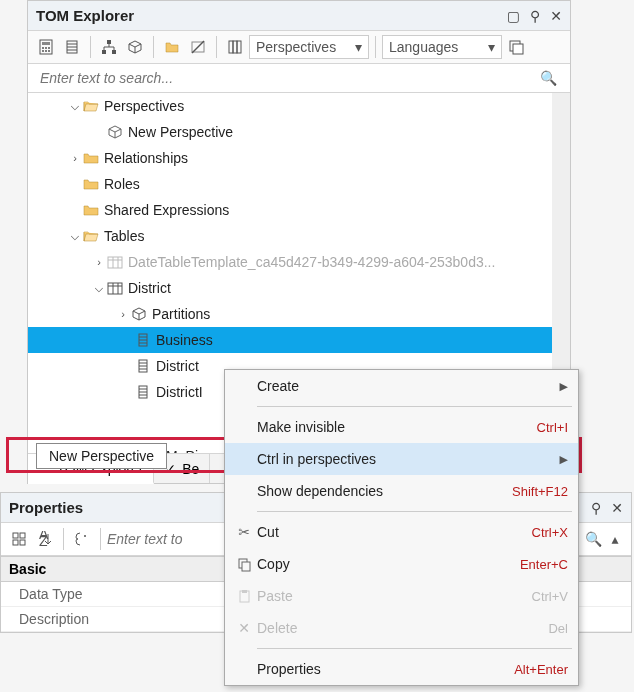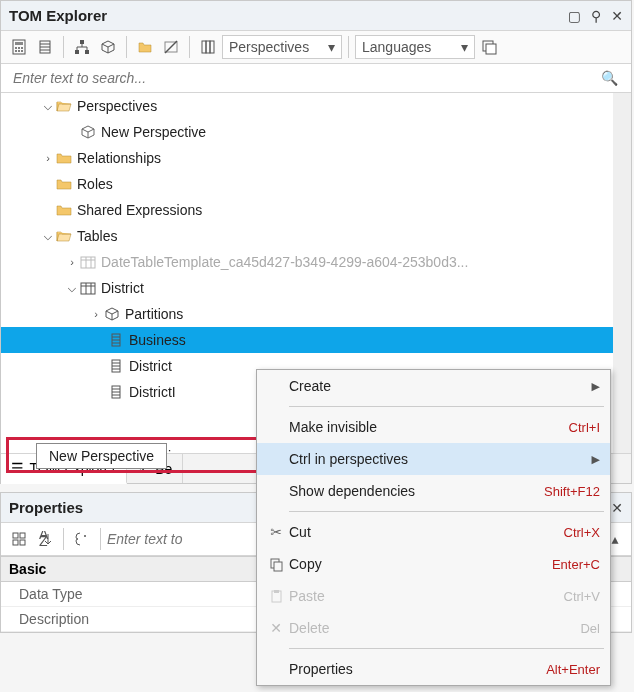--- a/index.html
+++ b/index.html
@@ -41,38 +41,38 @@
 .props-search { flex: 1; border: none; font-style: italic; color: #888; outline: none; }
 .section-header { background: #eee; font-weight: 600; padding: 4px 8px; border-top: 1px solid #ccc; border-bottom: 1px solid #ccc; }
 .prop-row { display: flex; padding: 4px 8px; border-bottom: 1px solid #eee; color: #666; }
 .prop-row .pname { flex: 1; padding-left: 10px; }
 
 
 .highlight-box { position: absolute; border: 3px solid #d02040; pointer-events: none; z-index: 50; }
 .persp-label { position: absolute; background: #fff; border: 1px solid #888; padding: 4px 12px; color: #222; z-index: 51; }
 
 
-.context-menu { position: absolute; background: #f7f7f7; border: 1px solid #aaa; box-shadow: 2px 2px 6px rgba(0,0,0,.25); z-index: 60; width: 355px; margin-left: 32px; }
+.context-menu { position: absolute; background: #f7f7f7; border: 1px solid #aaa; box-shadow: 2px 2px 6px rgba(0,0,0,.25); z-index: 60; width: 355px; }
 .menu-row { display: flex; align-items: center; height: 32px; padding: 0 10px 0 6px; cursor: pointer; }
 .menu-row .micon { width: 26px; display: flex; justify-content: center; color: #666; }
 .menu-row .mlabel { flex: 1; color: #222; }
 .menu-row .mshort { color: #b91c1c; font-size: 13px; }
 .menu-row .msub { color: #555; font-size: 11px; }
 .menu-row.disabled-item .mlabel, .menu-row.disabled-item .micon, .menu-row.disabled-item .mshort { color: #bbb; }
 .menu-row.highlighted { background: #d6e8f8; }
 .menu-sep { height: 1px; background: #ccc; margin: 4px 6px 4px 32px; }
 
 svg { display: block; }
 .folder-svg { fill: #f4c76a; stroke: #b58a2c; stroke-width: .5; }
 .folder-open { fill: #fde1a8; }
 </style>
 </head>
 <body>
 
-<div class="panel" style="width:632px;">
+<div class="panel" style="width:544px;margin-left:27px;">
   <div class="panel-header">
     <span class="panel-title">TOM Explorer</span>
     <span class="panel-controls">
       <span>▢</span>
       <span>⚲</span>
       <span>✕</span>
     </span>
   </div>
 
   <div class="toolbar">

